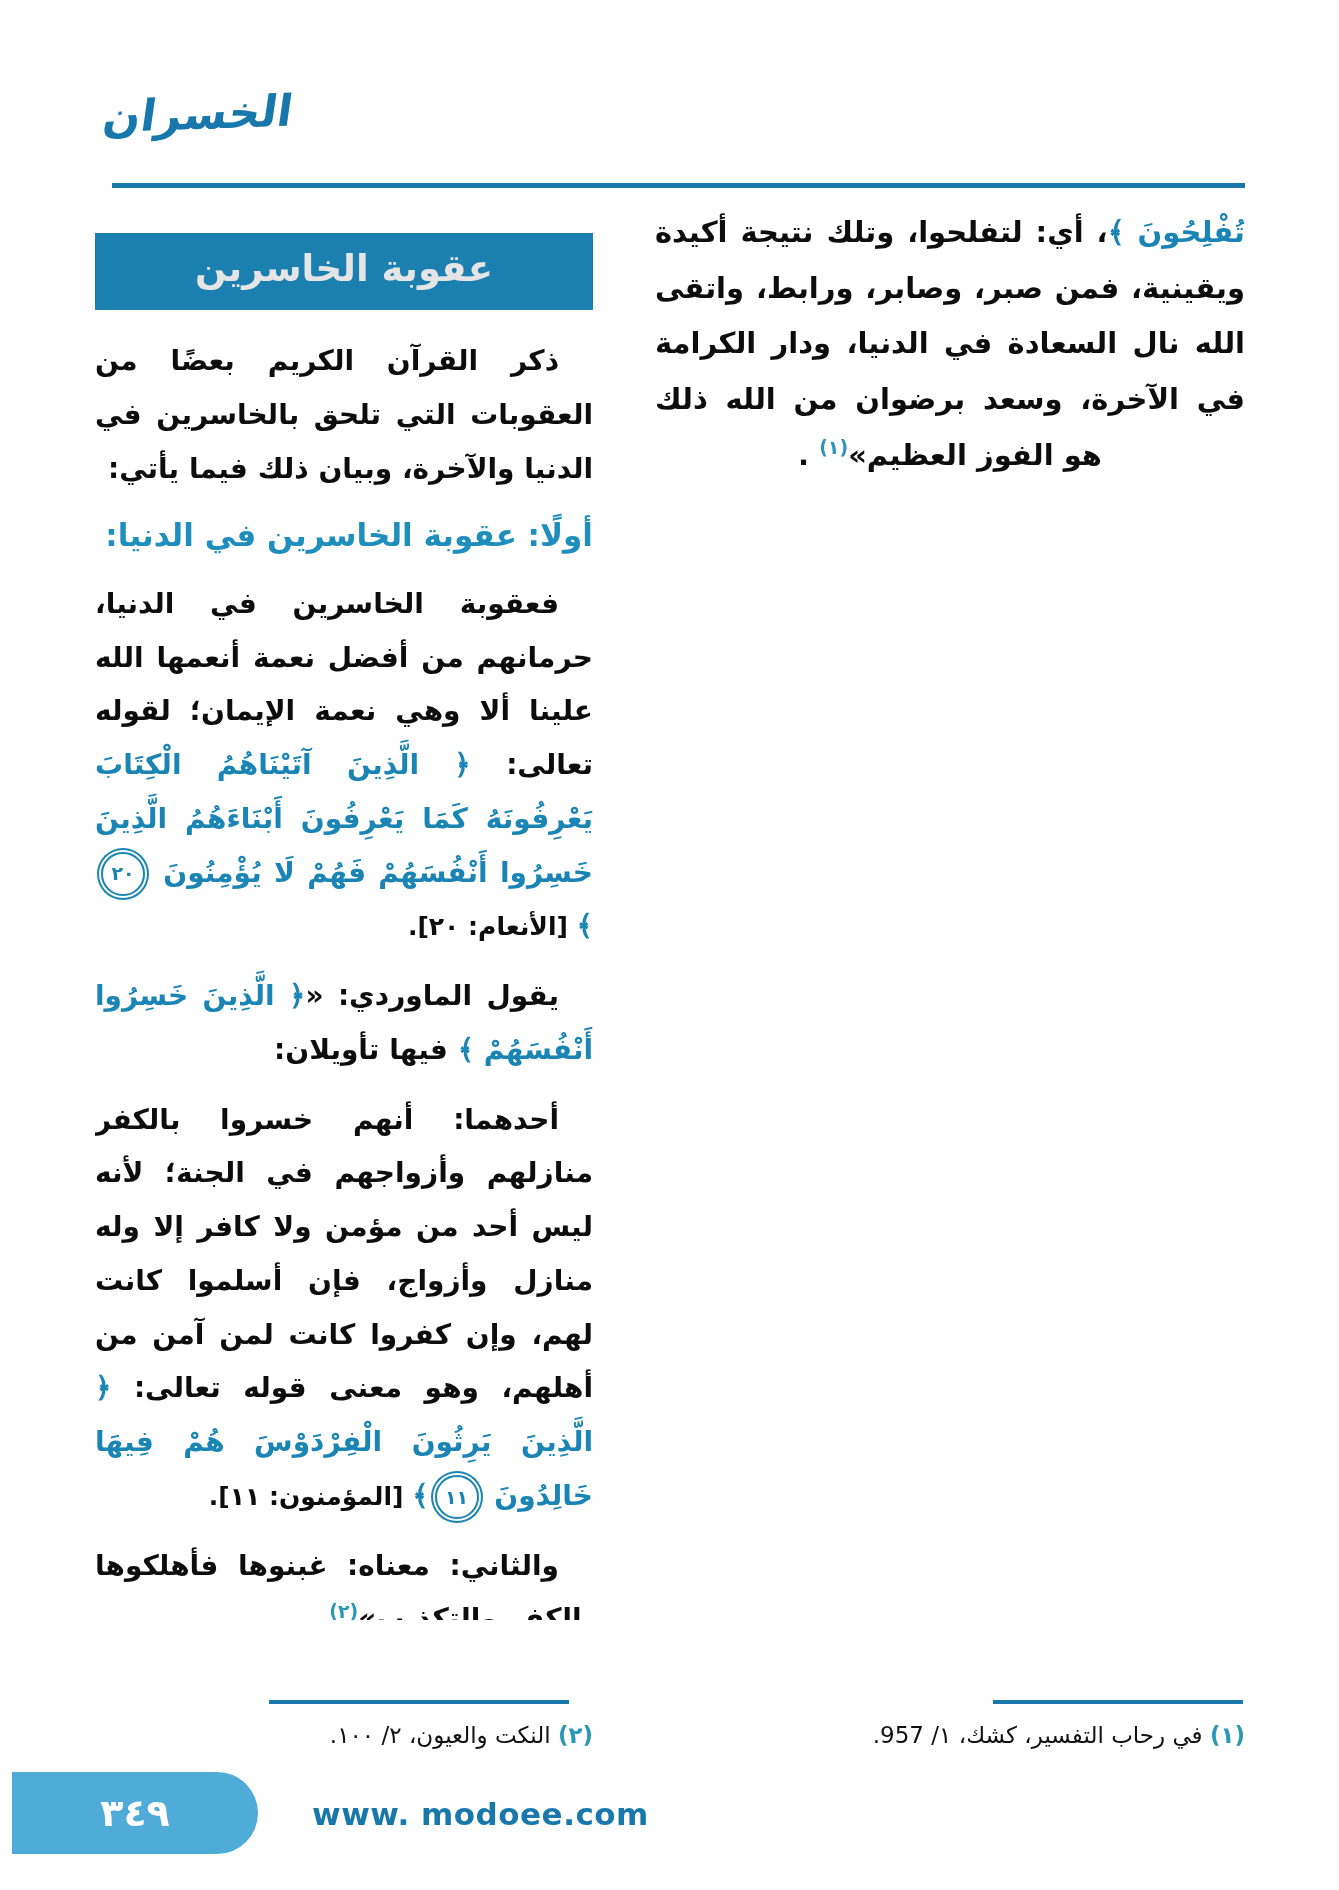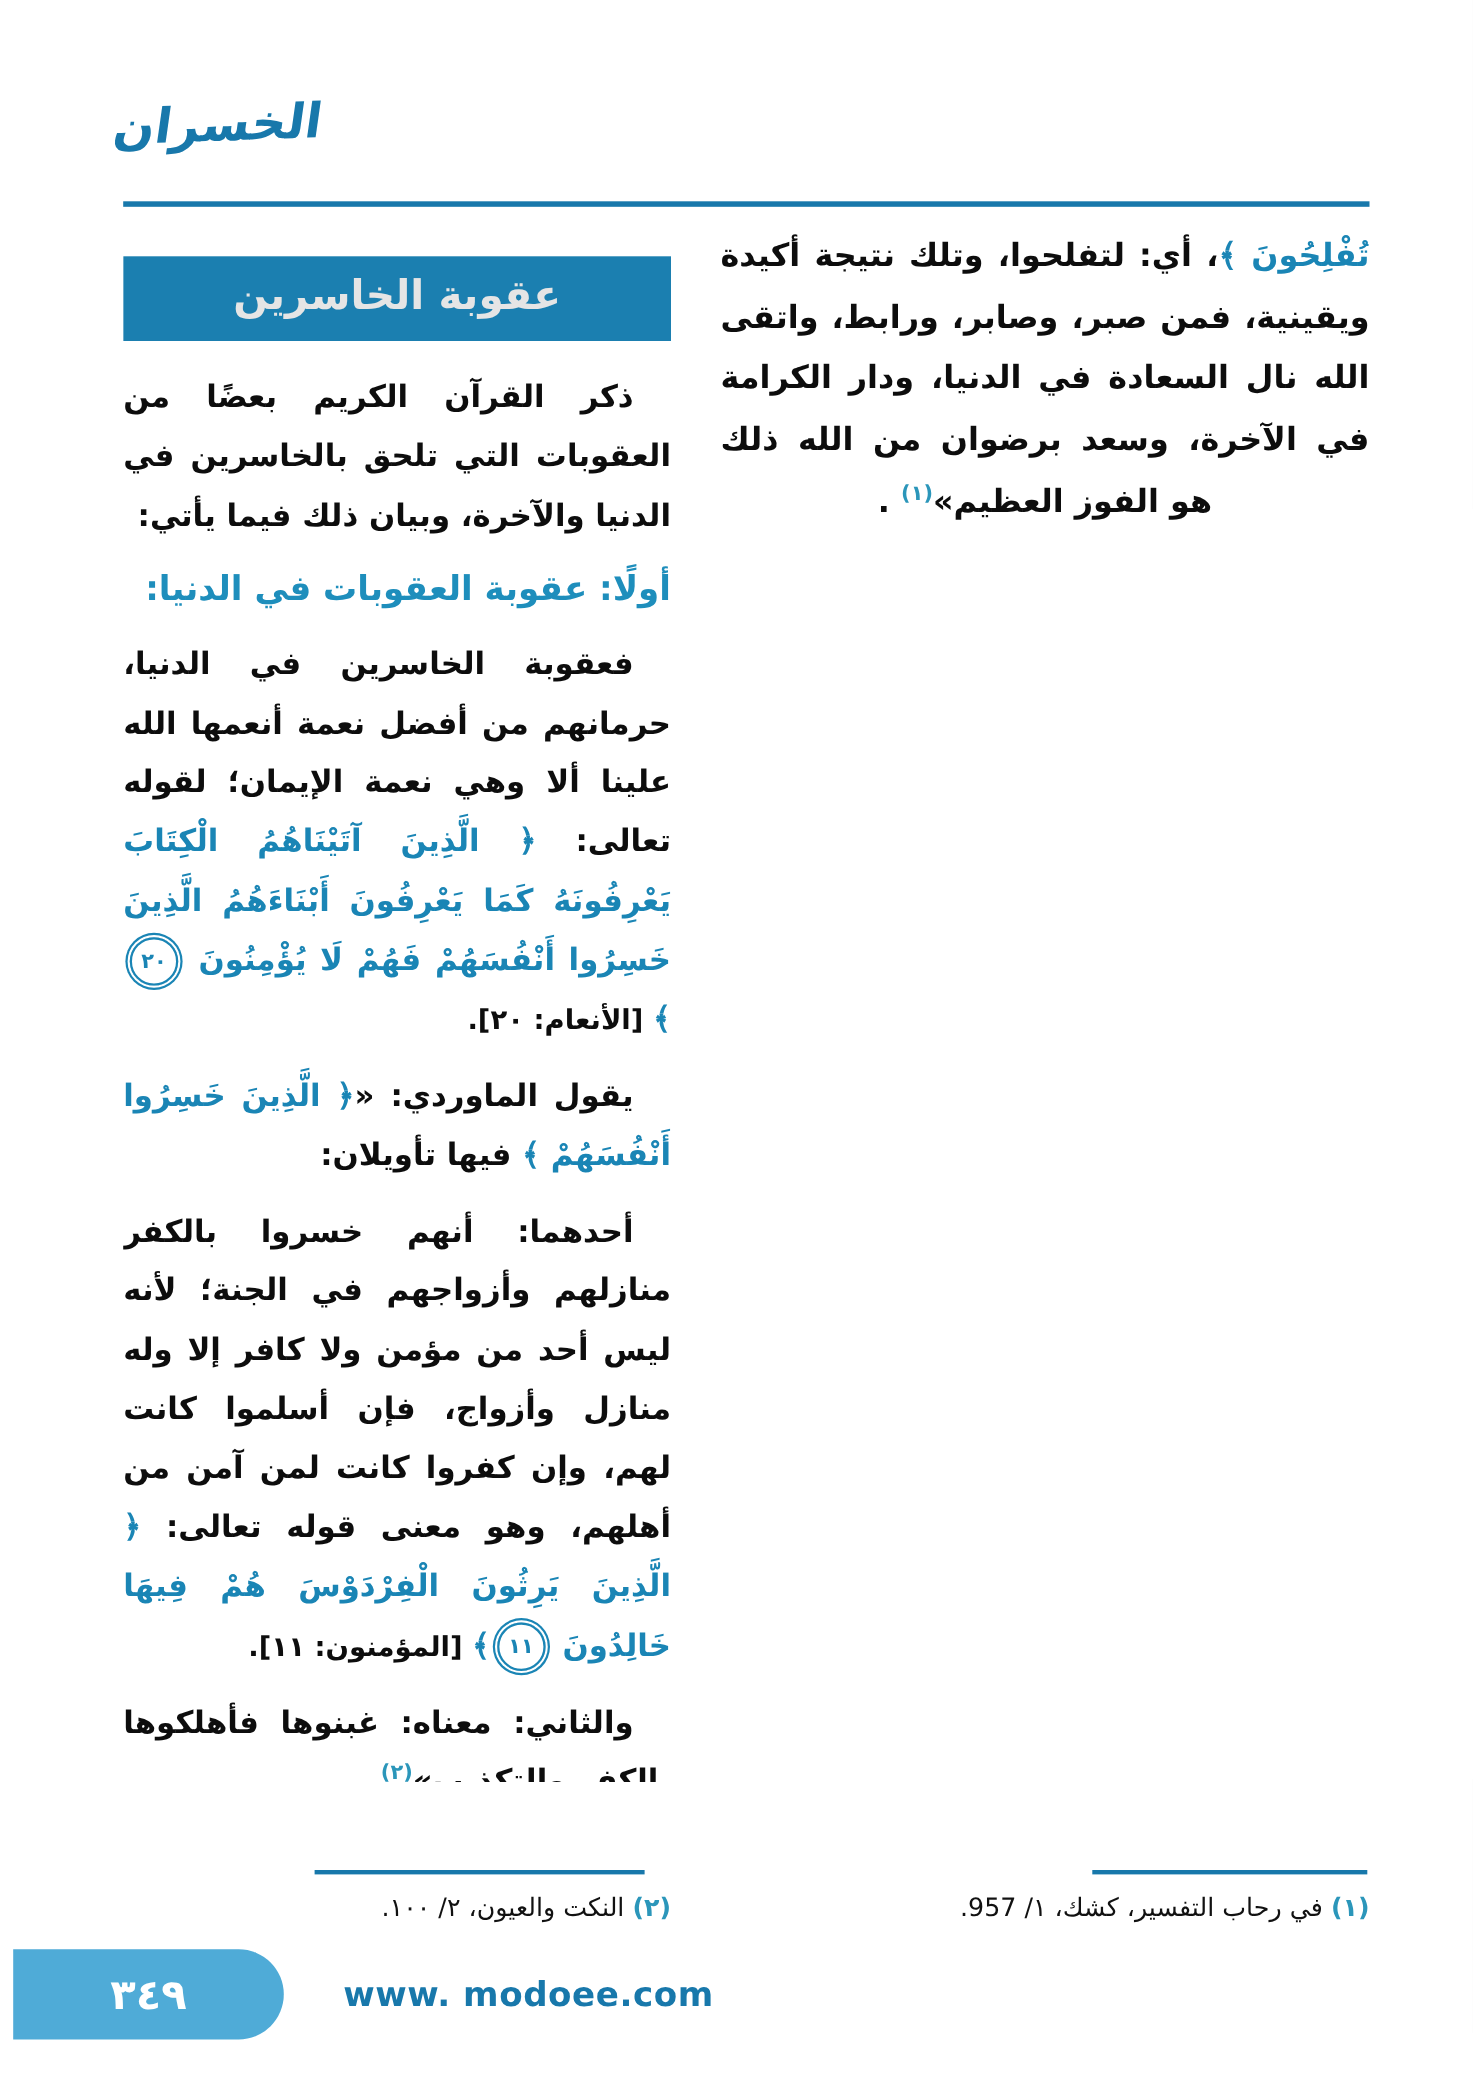--- a/index.html
+++ b/index.html
@@ -19,21 +19,21 @@
     transform:skewX(-10deg) rotate(-2deg);
     direction:rtl;
   }
   .header-rule{
     position:absolute;top:183px;left:112px;right:94px;
     height:5px;background:#1878ab;
   }
   
   .columns{
     position:absolute;top:205px;left:112px;right:94px;bottom:132px;
-    display:flex;gap:45px;
+    display:flex;gap:62px;
   }
   .col{position:relative;display:flex;flex-direction:column;}
   .col-right{flex:0 0 590px;}
   .col-left{flex:0 0 498px;}
   .col-content{overflow:hidden;max-height:1415px;}
   
   .body-text{
     margin:0 0 16px;
     font-size:29px;font-weight:700;color:#0d0d0d;
     line-height:1.92;text-align:justify;
@@ -108,21 +108,21 @@
       </div>
     </section>
 
     <section class="col col-left">
       <div class="col-content">
 
         <h1 class="title-box">عقوبة الخاسرين</h1>
 
         <p class="body-text indent">ذكر القرآن الكريم بعضًا من العقوبات التي تلحق بالخاسرين في الدنيا والآخرة، وبيان ذلك فيما يأتي:</p>
 
-        <h2 class="subheading">أولًا: عقوبة العقوبات في الدنيا:</h2>
+        <h2 class="subheading">أولًا: عقوبة الخاسرين في الدنيا:</h2>
 
         <p class="body-text indent"><span>فعقوبة الخاسرين في الدنيا، حرمانهم من أفضل نعمة أنعمها الله علينا ألا وهي نعمة الإيمان؛ لقوله تعالى: </span><span class="quran">﴿ الَّذِينَ آتَيْنَاهُمُ الْكِتَابَ يَعْرِفُونَهُ كَمَا يَعْرِفُونَ أَبْنَاءَهُمُ الَّذِينَ خَسِرُوا أَنْفُسَهُمْ فَهُمْ لَا يُؤْمِنُونَ </span><span class="ayah-num">٢٠</span><span class="quran">﴾</span><span class="verse-ref"> [الأنعام: ٢٠].</span></p>
 
         <p class="body-text indent"><span>يقول الماوردي: «</span><span class="quran">﴿ الَّذِينَ خَسِرُوا أَنْفُسَهُمْ ﴾</span><span> فيها تأويلان:</span></p>
 
         <p class="body-text indent"><span>أحدهما: أنهم خسروا بالكفر منازلهم وأزواجهم في الجنة؛ لأنه ليس أحد من مؤمن ولا كافر إلا وله منازل وأزواج، فإن أسلموا كانت لهم، وإن كفروا كانت لمن آمن من أهلهم، وهو معنى قوله تعالى: </span><span class="quran">﴿ الَّذِينَ يَرِثُونَ الْفِرْدَوْسَ هُمْ فِيهَا خَالِدُونَ </span><span class="ayah-num">١١</span><span class="quran">﴾</span><span class="verse-ref"> [المؤمنون: ١١].</span></p>
 
         <p class="body-text indent"><span>والثاني: معناه: غبنوها فأهلكوها بالكفر والتكذيب»</span><sup class="fn-ref">(٢)</sup><span> .</span></p>
 
       </div>

